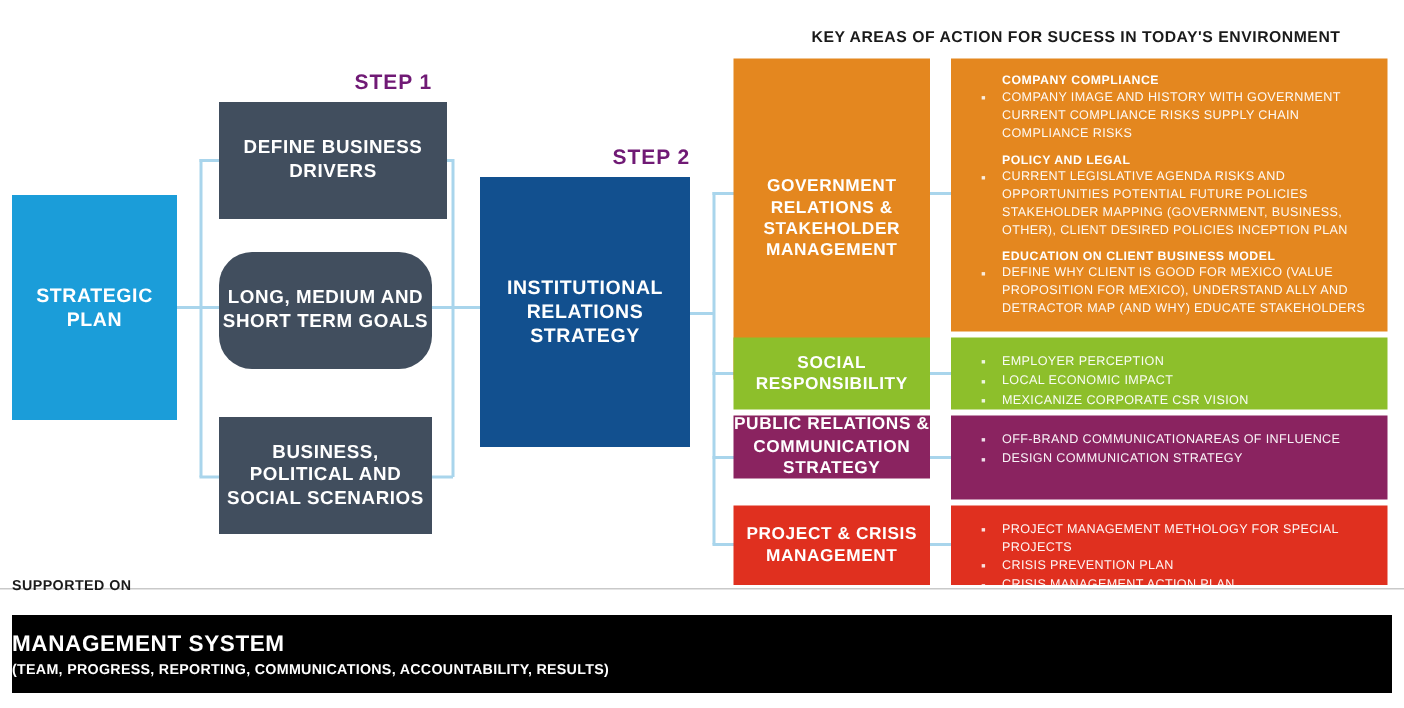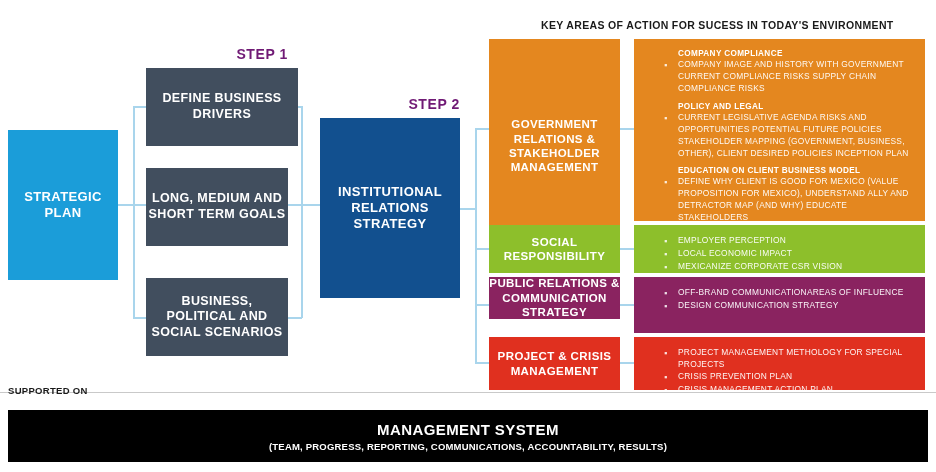--- a/index.html
+++ b/index.html
@@ -53,42 +53,42 @@
 
   
   #strategic-plan{
     left:8px;top:130px;width:110px;height:150px;
     background:#1b9dd9;font-size:13px;
   }
 
   
   .dark{background:#414e5e;font-size:12.5px;}
   #db-1{left:146px;top:68px;width:152px;height:78px;}
-  #db-2{left:146px;top:168px;width:142px;height:78px;}
+  #db-2{left:146px;top:168px;width:142px;height:78px;border-radius:22px;}
   #db-3{left:146px;top:278px;width:142px;height:78px;}
 
   
   #inst-strategy{
     left:320px;top:118px;width:140px;height:180px;
     background:#12508f;font-size:13px;
   }
 
   
   .cat{font-size:11.5px;}
   #cat-0{left:489px;top:39px;width:131px;height:214px;background:#e4871f;}
   #cat-1{left:489px;top:225px;width:131px;height:48px;background:#8dbf2b;}
   #cat-2{left:489px;top:277px;width:131px;height:42px;background:#8a2360;}
   #cat-3{left:489px;top:337px;width:131px;height:53px;background:#e0301f;}
 
   
   .detail{
     position:absolute;
     box-sizing:border-box;
     color:#ffffff;
-    padding:10px 12px 8px 26px;
+    padding:10px 12px 8px 16px;
     overflow:hidden;
   }
   #det-0{left:634px;top:39px;width:291px;height:182px;background:#e4871f;}
   #det-1{left:634px;top:225px;width:291px;height:48px;background:#8dbf2b;}
   #det-2{left:634px;top:277px;width:291px;height:56px;background:#8a2360;}
   #det-3{left:634px;top:337px;width:291px;height:53px;background:#e0301f;}
 
   .grp{margin-bottom:7px;}
   .grp:last-child{margin-bottom:0;}
   .grp-head{
@@ -113,21 +113,21 @@
   #divider-line{
     position:absolute;left:0;top:392px;width:936px;height:1px;background:#c9c9c9;
   }
   #supported-on{
     position:absolute;left:8px;top:385px;
     font-size:9.5px;font-weight:bold;color:#1a1a1a;letter-spacing:.3px;
   }
   #mgmt-bar{
     position:absolute;left:8px;top:410px;width:920px;height:52px;
     background:#000000;color:#ffffff;
-    display:flex;flex-direction:column;align-items:center;justify-content:center;
+    display:flex;flex-direction:column;justify-content:center;
   }
   #mgmt-title{font-size:15px;font-weight:bold;letter-spacing:.4px;}
   #mgmt-sub{font-size:9.5px;font-weight:bold;letter-spacing:.2px;margin-top:3px;}
 </style>
 </head>
 <body>
 
 <div class="stage">
 
   <div class="keyareas-title" style="left:541px;top:19px;">KEY AREAS OF ACTION FOR SUCESS IN TODAY'S ENVIRONMENT</div>

